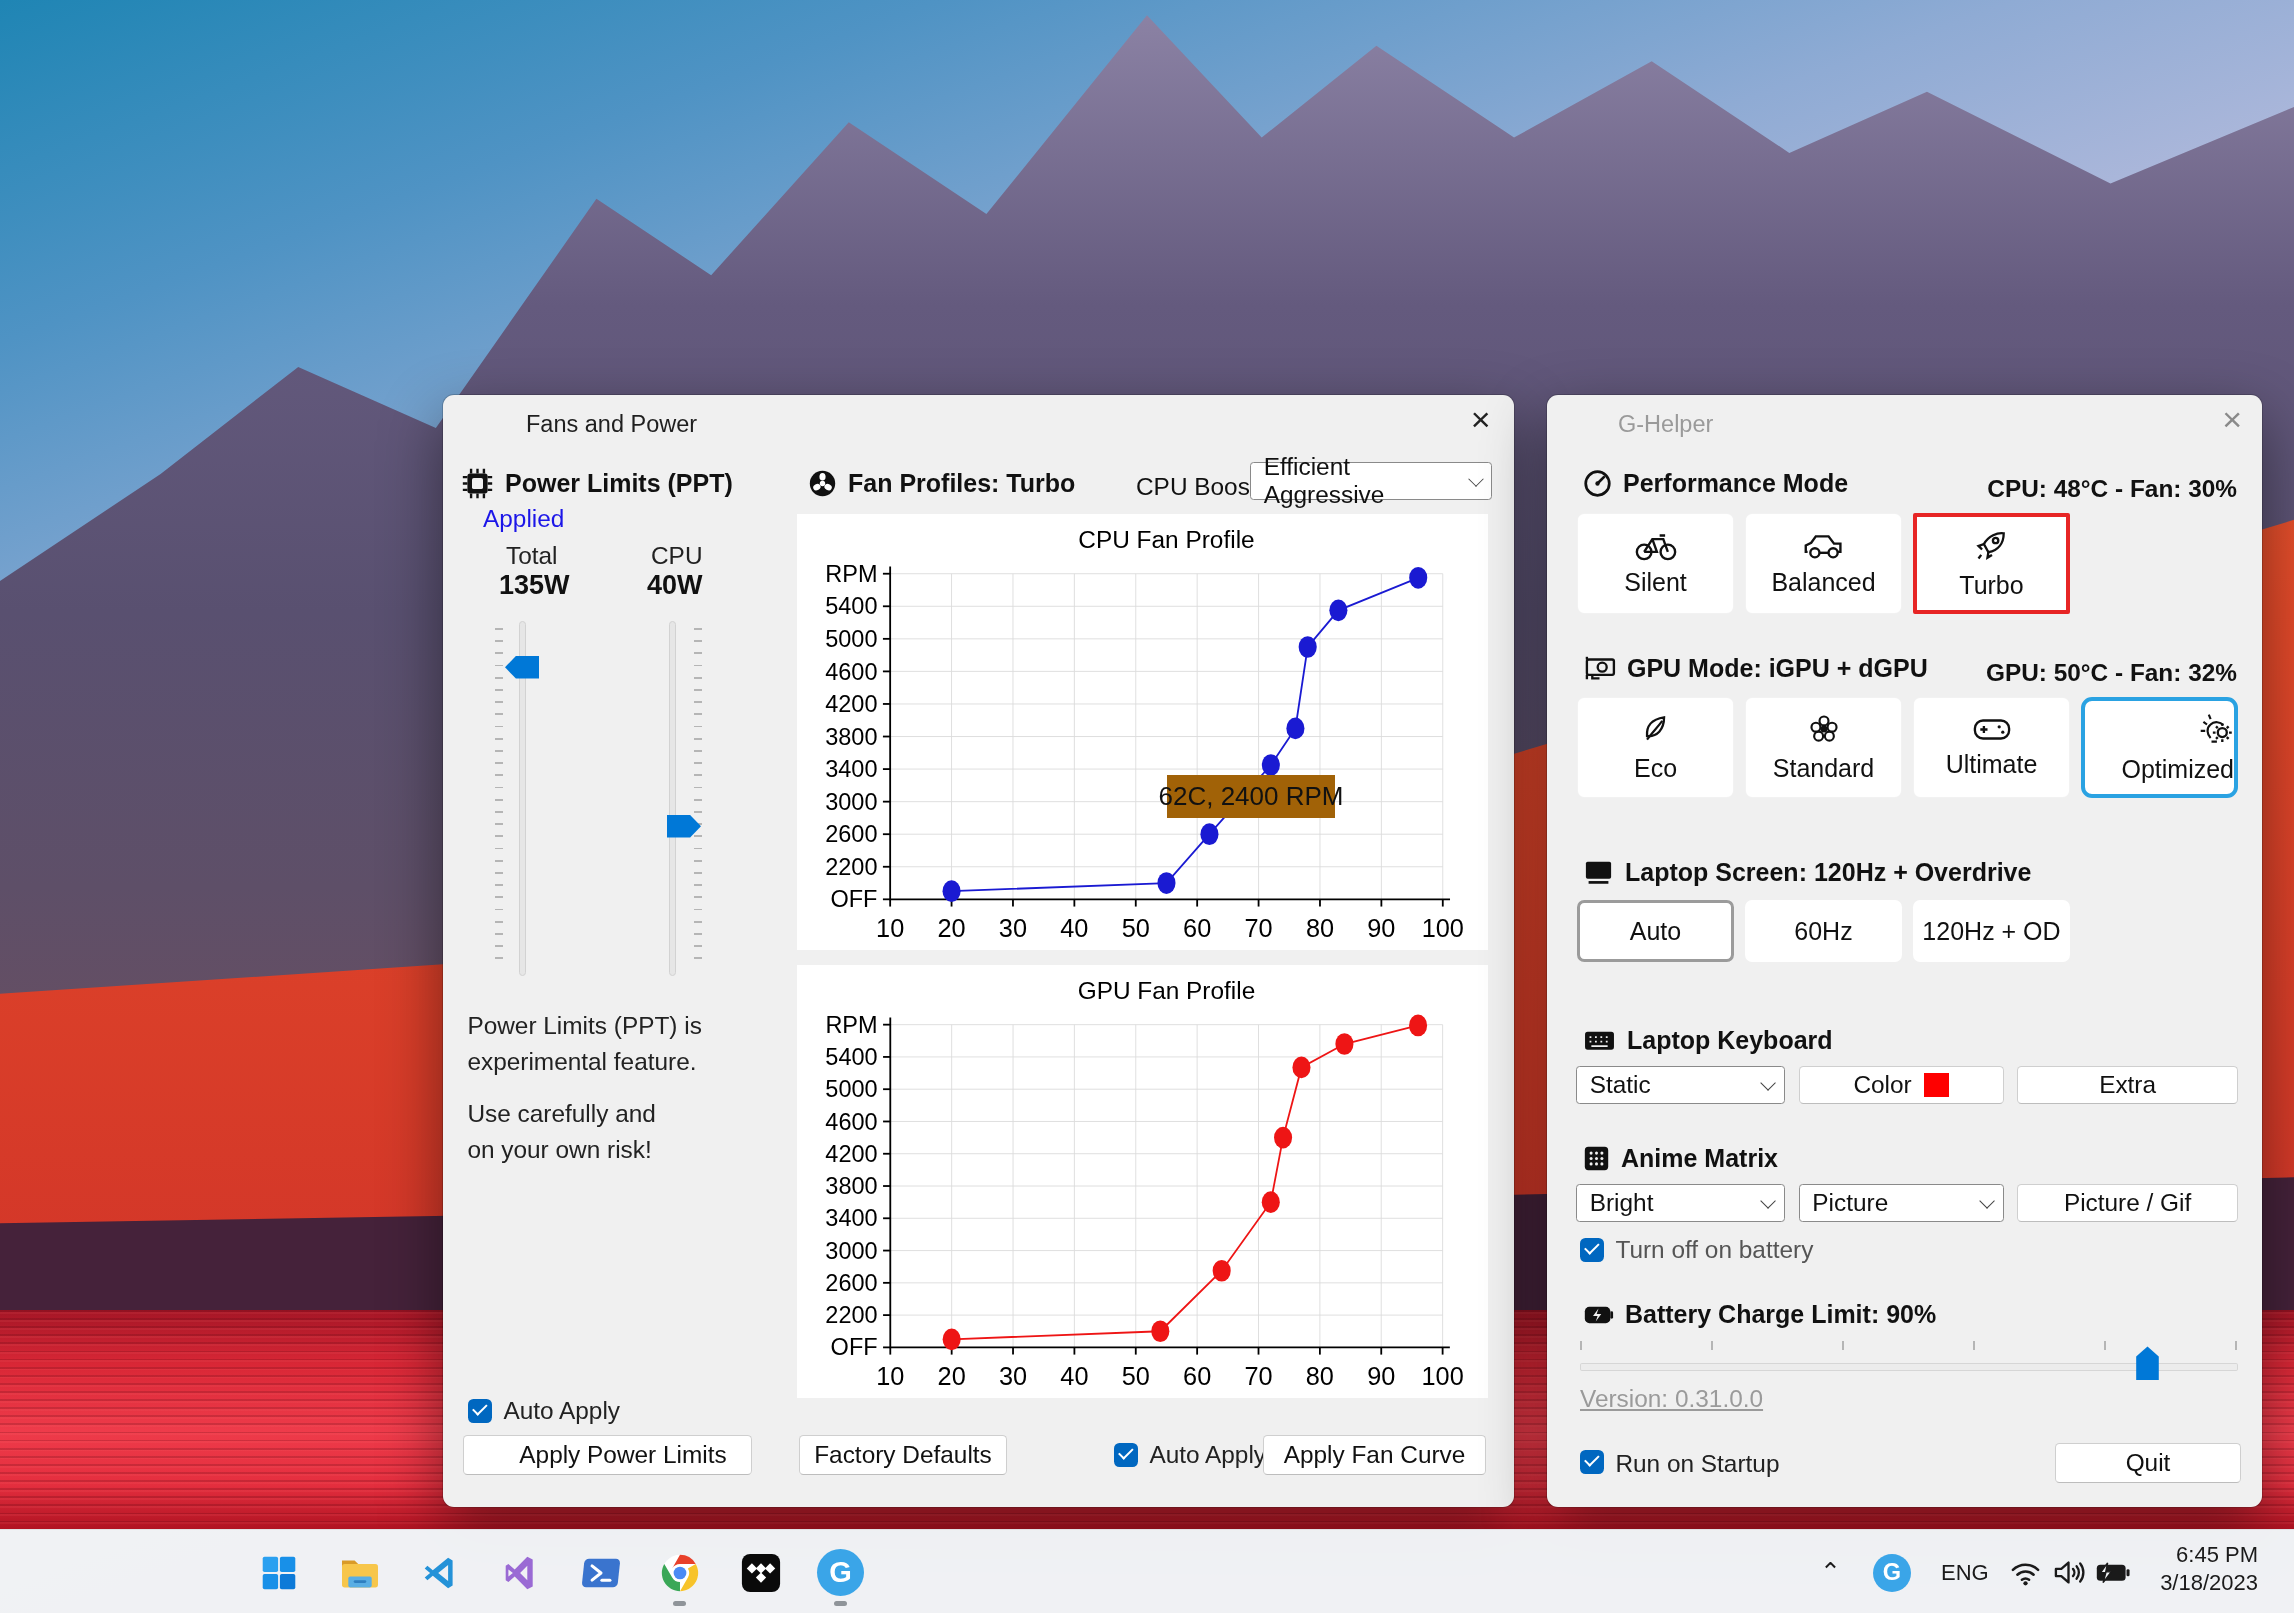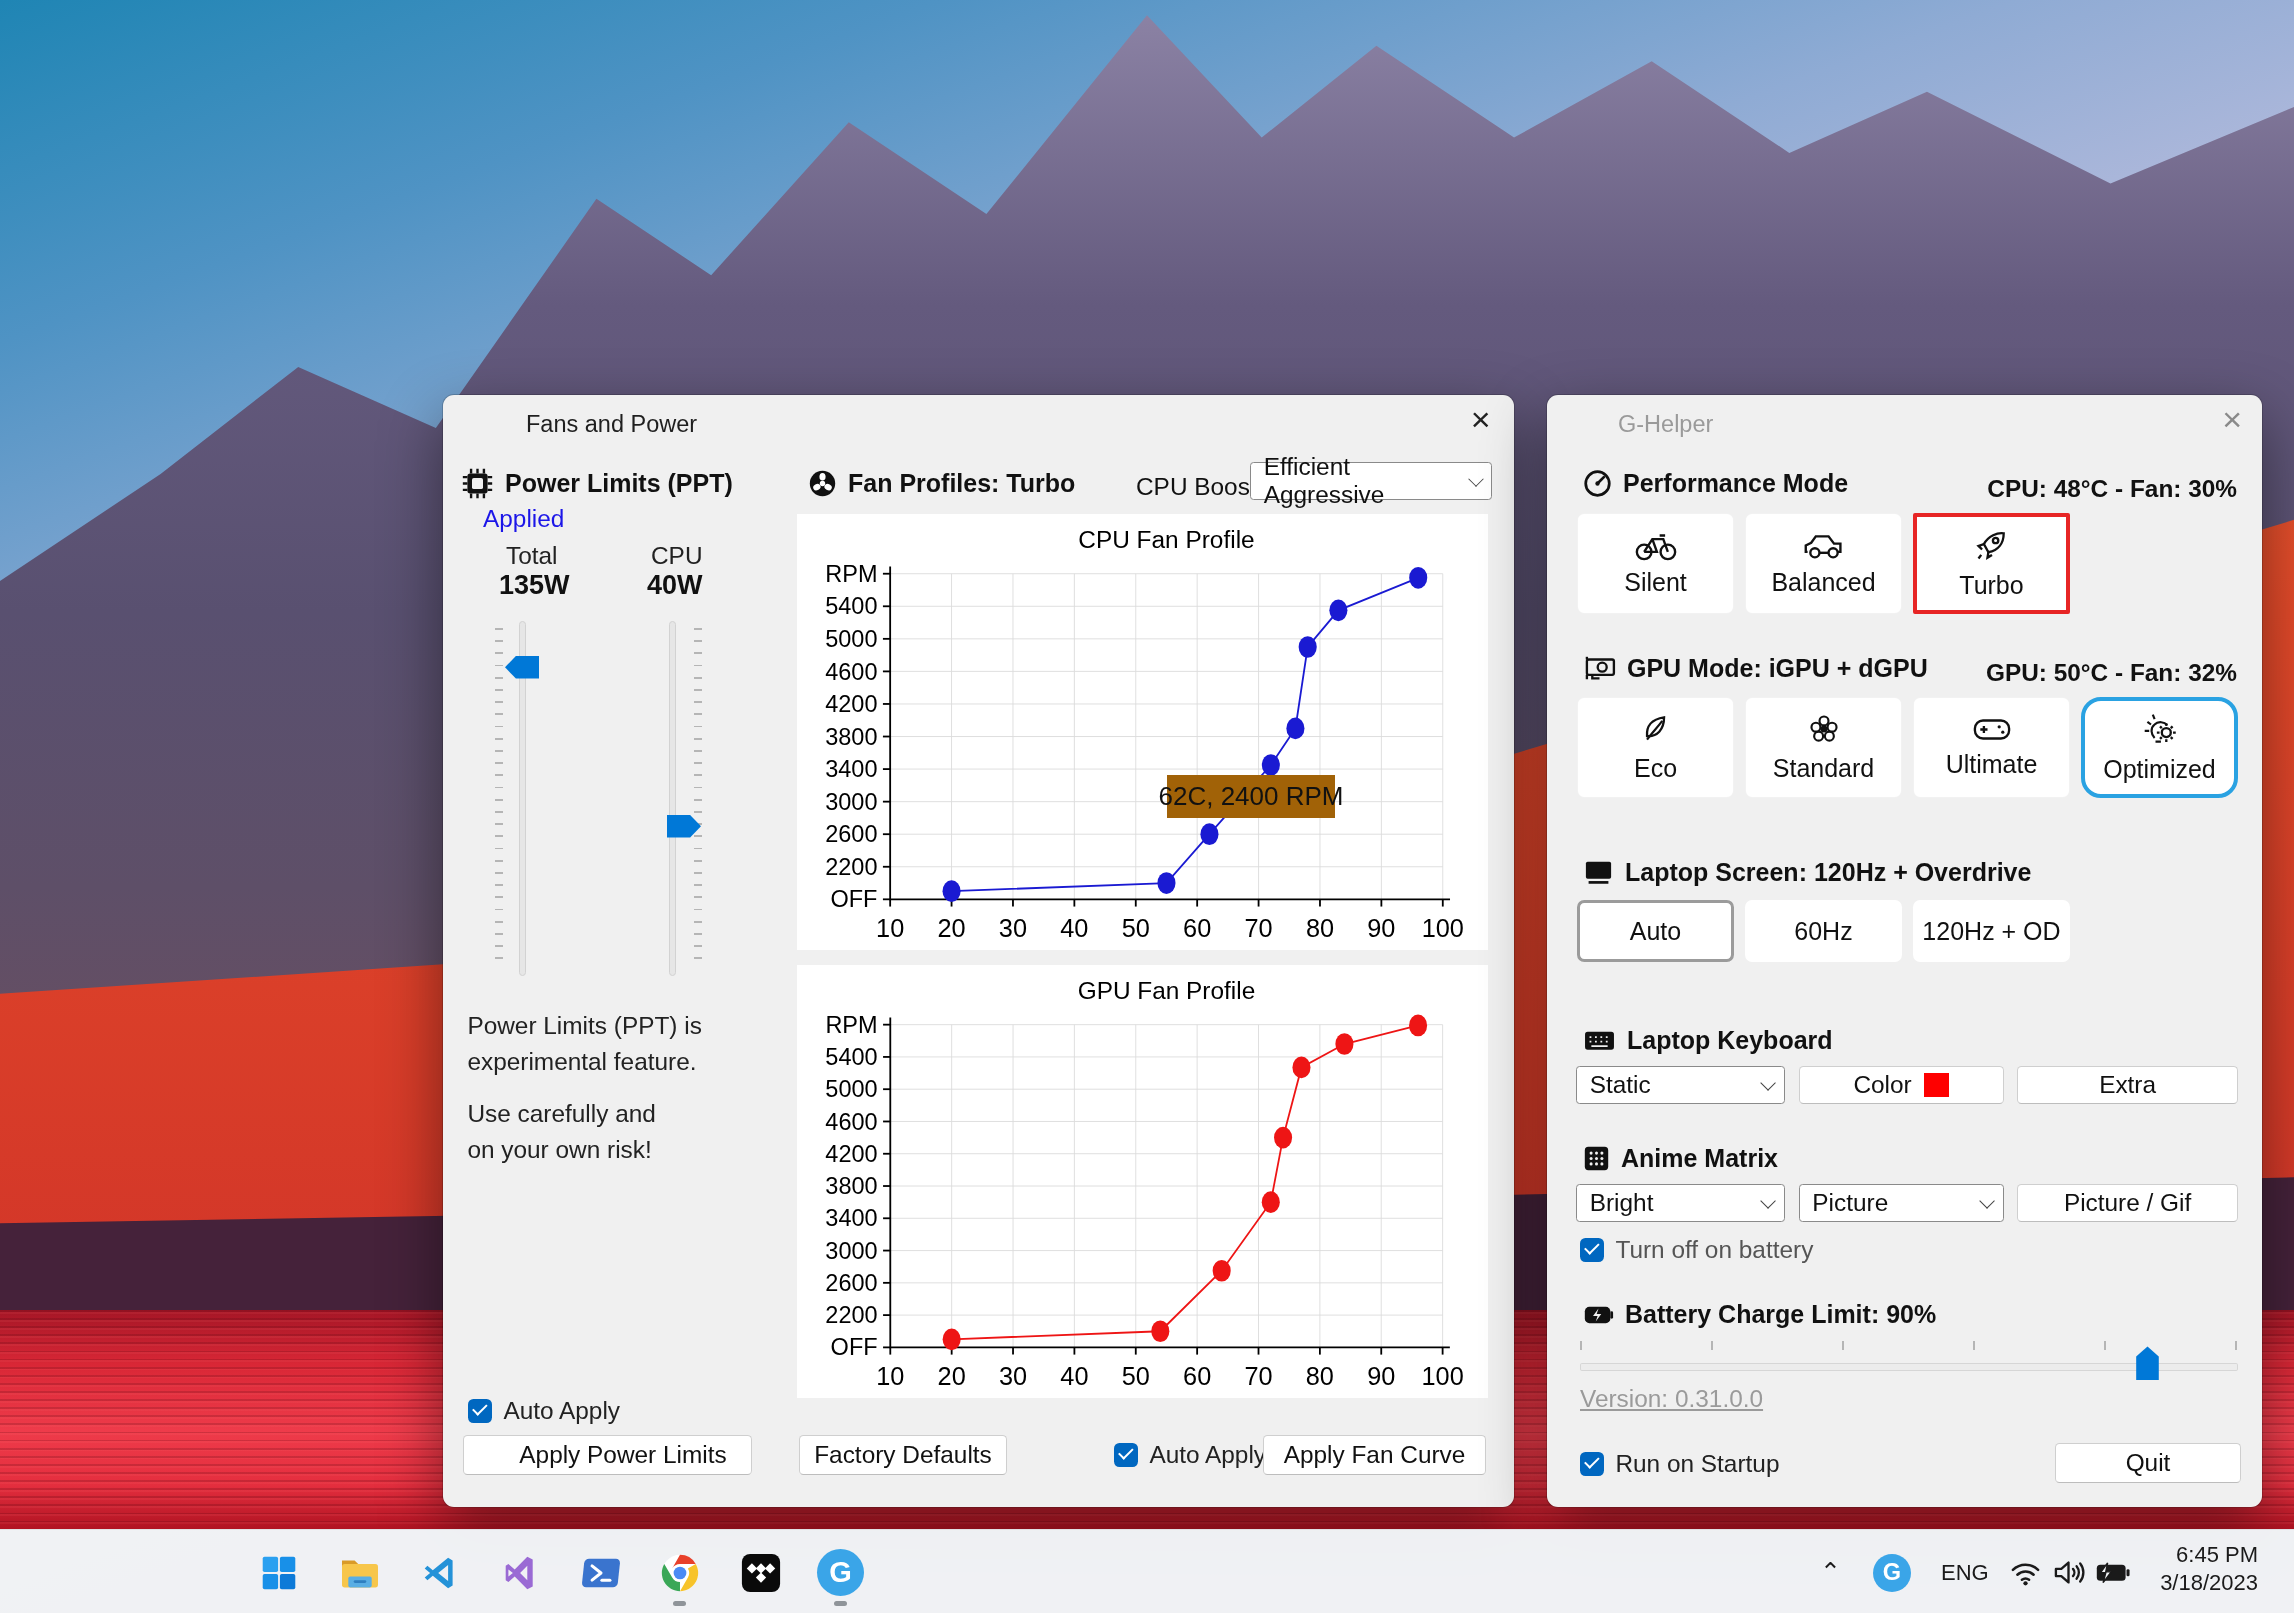--- a/index.html
+++ b/index.html
@@ -74,21 +74,21 @@
     background:#a16207; display:flex; align-items:center; justify-content:center;
     font-size:26px; color:#111; white-space:nowrap; }
 
   
   .mode-row { position:absolute; display:grid; grid-template-columns:repeat(4,1fr); gap:11px; }
   .mode-btn { background:#fff; border:0.9px solid rgba(0,0,0,.05); border-radius:7.2px;
     display:flex; flex-direction:column; align-items:center; justify-content:center;
     gap:7.2px; font-size:25px; color:#111; }
   .mode-btn.sel-red  { border:4.5px solid #e72525; border-radius:2px; }
   .mode-btn.sel-blue { border:1.8px solid #0b76c4; background:#f4f6f8; }
-  .mode-btn.sel-sky  { border:4.5px solid #2aa2e2; border-radius:20px; }
+  .mode-btn.sel-sky  { border:4.5px solid #2aa2e2; border-radius:11px;align-items:flex-end; }
   .mode-btn.sel-gray { border:3.6px solid #9b9b9b; border-radius:7.2px; }
   .flat-btn { background:#fff; border-radius:7.2px; display:flex; align-items:center;
     justify-content:center; font-size:25px; color:#111; }
 
   .gh-row { position:absolute; display:grid; gap:13.6px; }
   .swatch { width:24.4px; height:24.4px; background:#fe0000; margin-left:12.7px; }
 
   .hslider { position:absolute; }
   .hticks { position:absolute; left:0; top:0; width:100%; height:9px;
     background:repeating-linear-gradient(90deg,#b5b5b5 0 1.8px,transparent 1.8px 131px); }
@@ -541,21 +541,21 @@
     </svg>
     <span>Battery Charge Limit: 90%</span>
   </div>
   <div class="hslider" style="left:33px;top:946px;width:658px;height:40px;">
     <div class="hticks"></div>
     <div class="htrack"></div>
     <div class="hthumb" id="battery-thumb" style="left: calc(90% - 36px);"></div>
   </div>
   <a class="version-link" style="left:33px;top:990px;">Version: 0.31.0.0</a>
 
-  <div style="position:absolute;left:33px;top:1055px;display:flex;align-items:center;gap:11px;">
+  <div style="position:absolute;left:33px;top:1055px;display:flex;align-items:flex-start;gap:11px;">
     <div class="cb"></div>
     <div class="cb-label">Run on Startup</div>
   </div>
   <div class="btn" style="position:absolute;left:508px;top:1048px;width:186px;height:40px;">Quit</div>
 </div>
 
 <div id="taskbar">
   <div class="tb-icon" style="left:253px;">
     <svg width="38" height="38" viewBox="0 0 42 42">
       <rect x="3" y="3" width="17" height="17" rx="2" fill="#2aa0f0"></rect>

